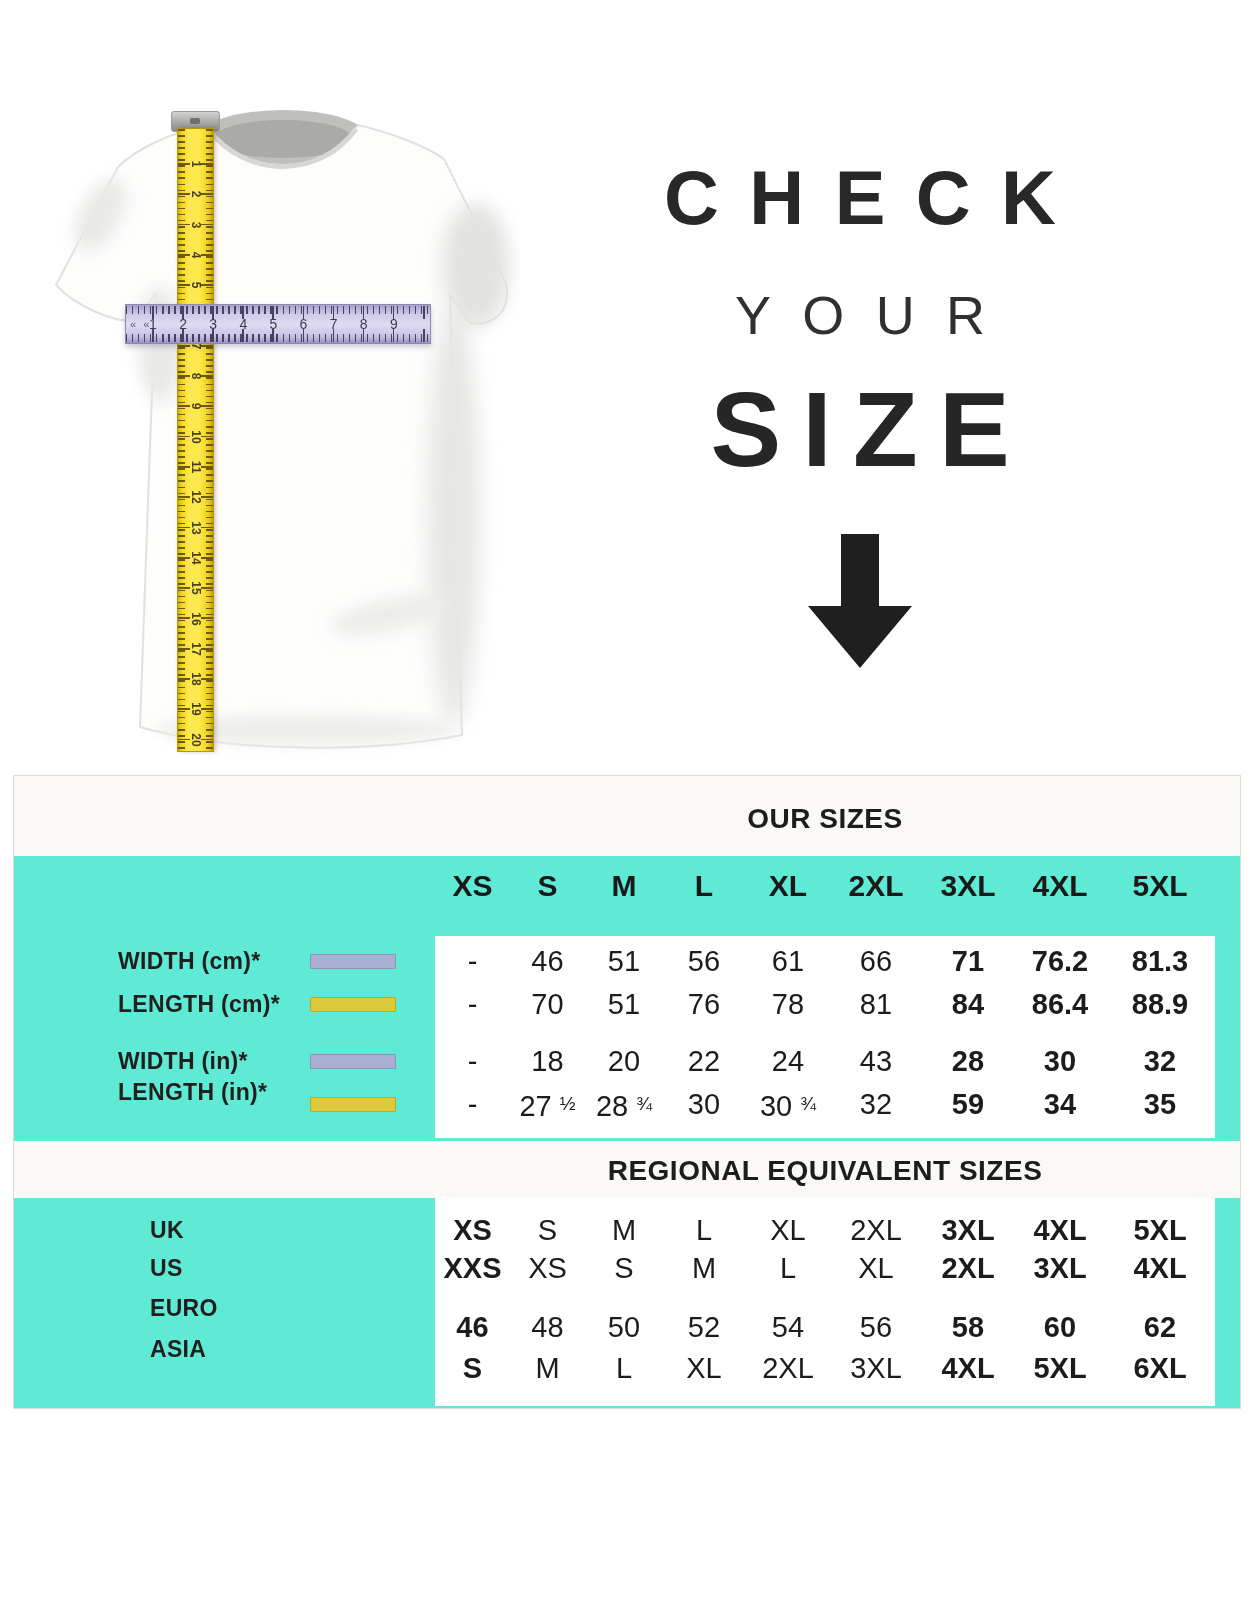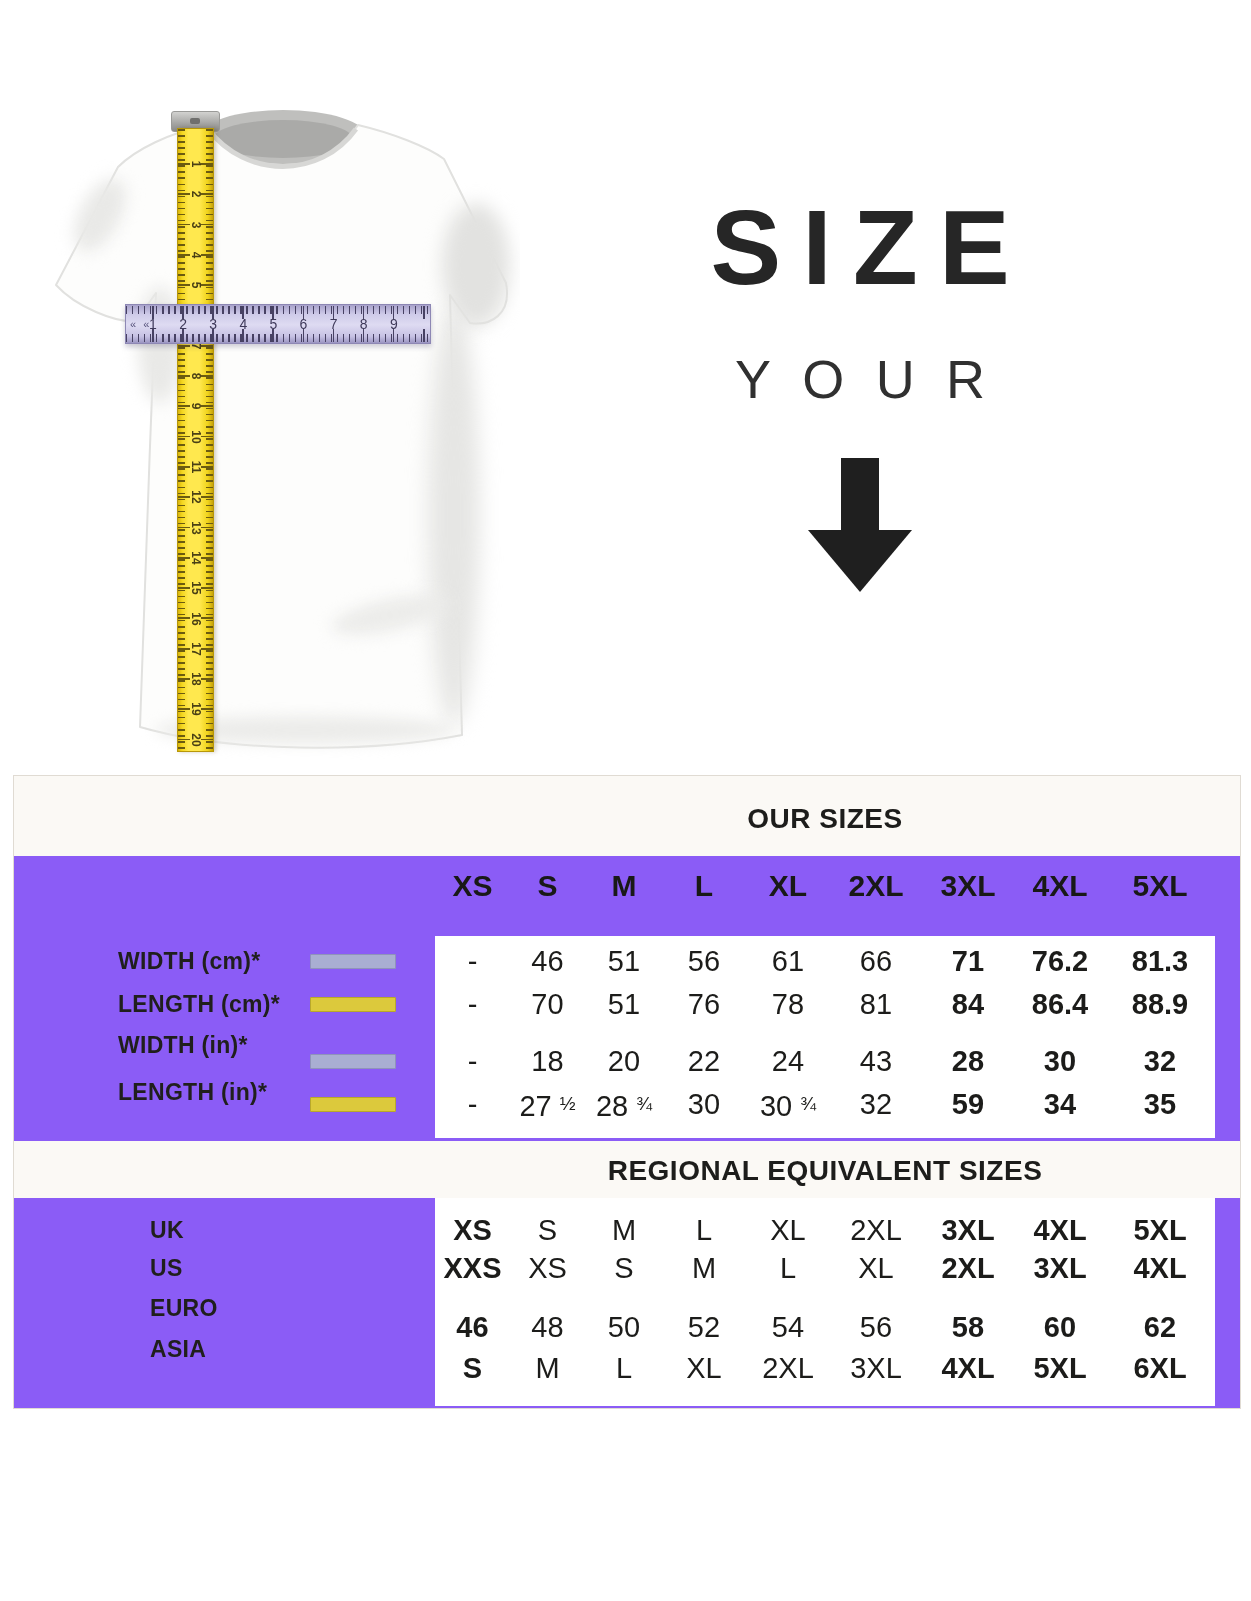--- a/index.html
+++ b/index.html
@@ -61,21 +61,21 @@
   .t2>span{display:inline-block;margin-right:-.58em;}
   .t3{font-size:106px;font-weight:700;letter-spacing:.20em;color:#262626;margin-top:34px;}
   .t3>span{display:inline-block;margin-right:-.20em;}
   .arrow-down{margin:52px auto 0;width:104px;}
   .arrow-down .stem{width:38px;height:72px;background:#1f1f1f;margin:0 auto;}
   .arrow-down .head{width:0;height:0;margin:0 auto;
     border-left:52px solid transparent;border-right:52px solid transparent;border-top:62px solid #1f1f1f;}
 
   
   #chart{position:absolute;left:13px;top:775px;width:1226px;height:632px;
-    background:#8b5cf6;border:1px solid #e0dbd3;}
+    background:#5eead4;border:1px solid #e0dbd3;}
   .band{position:absolute;left:0;width:100%;background:#fbf9f5;}
   .band-top{top:0;height:80px;}
   .band-mid{top:365px;height:57px;}
   .band-title{position:absolute;left:421px;width:780px;text-align:center;
     font-weight:700;font-size:28px;color:#1d1d1b;letter-spacing:.5px;}
   #our-sizes-title{top:0;height:80px;line-height:86px;}
   #regional-title{top:365px;height:57px;line-height:59px;}
 
   .cols{display:grid;grid-template-columns:75px 75px 78px 82px 86px 90px 94px 90px 110px;}
   #size-header-row{position:absolute;left:421px;top:90px;width:780px;}
@@ -169,22 +169,23 @@
       <span class="ruler-num" style="left: 117.3px;">4</span>
       <span class="ruler-num" style="left: 147.4px;">5</span>
       <span class="ruler-num" style="left: 177.5px;">6</span>
       <span class="ruler-num" style="left: 207.6px;">7</span>
       <span class="ruler-num" style="left: 237.7px;">8</span>
       <span class="ruler-num" style="left: 267.8px;">9</span>
     </div>
 </div>
 
 <div id="hero-text">
+  <div class="line t1"><span>CHECK</span></div>
+  <div class="line t2"><span>YOUR</span></div>
   <div class="line t3"><span>SIZE</span></div>
-  <div class="line t2"><span>YOUR</span></div>
   <div class="arrow-down">
     <div class="stem"></div>
     <div class="head"></div>
   </div>
 </div>
 
 <div id="chart">
   <div class="band band-top"></div>
   <div class="band-title" id="our-sizes-title">OUR SIZES</div>
 
@@ -293,21 +294,21 @@
         <span class="cell">3XL</span>
         <span class="cell b">4XL</span>
         <span class="cell b">5XL</span>
         <span class="cell b">6XL</span>
       </div>
     </div>
 <div class="m-label" style="top: 166px; text-align: right;">WIDTH (cm)*</div>
     <div class="m-swatch" style="top: 178px; background: rgb(169, 174, 210); border: 1px solid rgb(143, 147, 186);"></div>
     <div class="m-label" style="top: 209px;">LENGTH (cm)*</div>
     <div class="m-swatch" style="top: 221px; background: rgb(220, 201, 60); border: 1px solid rgb(185, 168, 42);"></div>
-    <div class="m-label" style="top: 250px; text-align: center;">WIDTH (in)*</div>
+    <div class="m-label" style="top: 266px; text-align: center;">WIDTH (in)*</div>
     <div class="m-swatch" style="top: 278px; background: rgb(169, 174, 210); border: 1px solid rgb(143, 147, 186);"></div>
     <div class="m-label" style="top: 297px;">LENGTH (in)*</div>
     <div class="m-swatch" style="top: 321px; background: rgb(220, 201, 60); border: 1px solid rgb(185, 168, 42);"></div>
     <div class="r-label" style="top: 435px;">UK</div>
     <div class="r-label" style="top: 473px;">US</div>
     <div class="r-label" style="top: 513px;">EURO</div>
     <div class="r-label" style="top: 554px;">ASIA</div>
   </div>
 
 </body></html>

